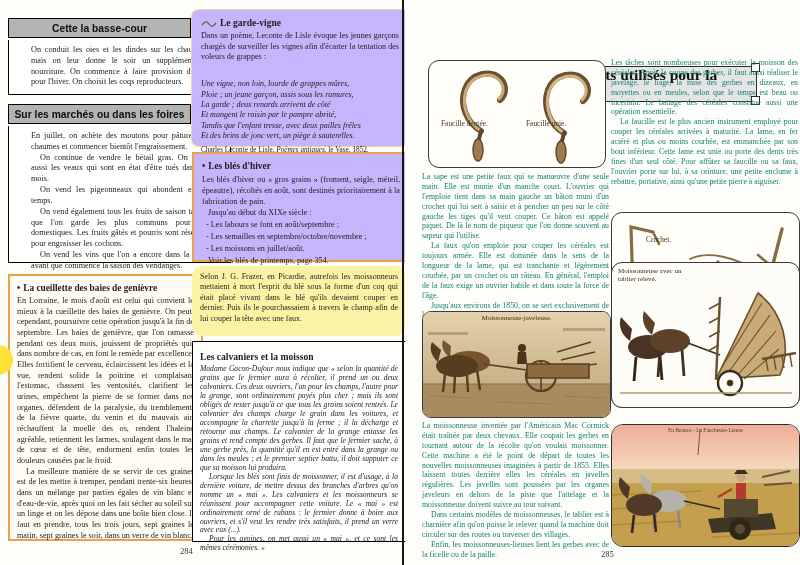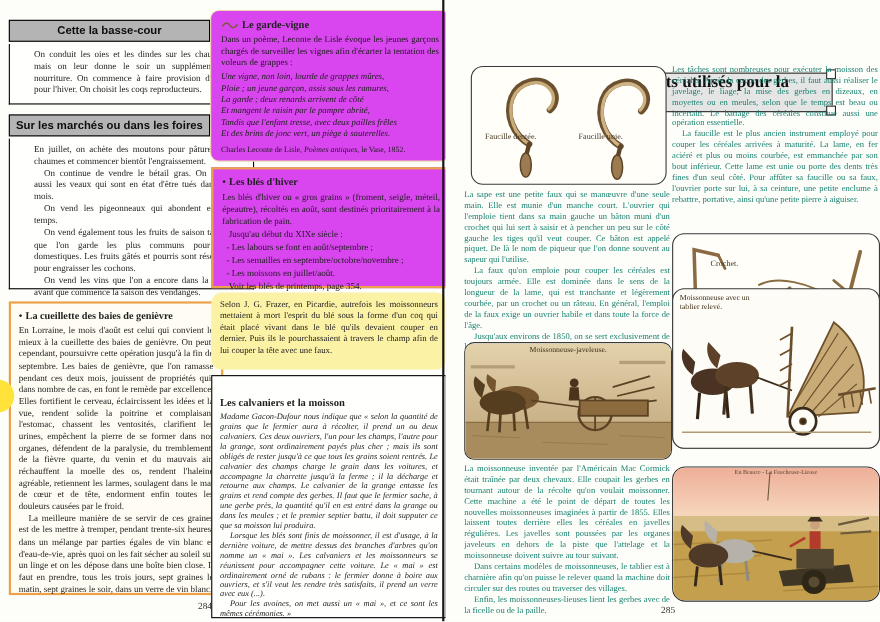--- a/index.html
+++ b/index.html
@@ -22,29 +22,29 @@
      font-family:"Liberation Sans",sans-serif;font-weight:bold;font-size:10.3px;
      padding:4px 2px 3px;color:#0d0d0d;}
   .white-box{background:#fffffd;border:1.3px solid #000;border-top:none;
      padding:5px 22px;font-size:8.2px;line-height:1.32;}
   .orange-box{background:#fffdf3;border:2px solid #eca24b;padding:6px 7px;font-size:8.2px;line-height:1.3;}
   .sec-title{font-weight:bold;font-size:9.3px;margin-bottom:2px;}
   .bullet{margin-right:3px;}
 
   
   .lcolM{position:absolute;left:192px;width:198px;}
-  .peach{background:#d946ef;}
+  .peach{background:#c4b5fd;}
   .garde-box{border-radius:7px;padding:7px 9px;font-size:8.1px;line-height:1.28;box-shadow:0 0 0 1px #ecd4ae;}
   .garde-title{font-weight:bold;font-size:9.5px;margin-bottom:2px;}
-  .poem{font-style:italic;font-size:8px;line-height:1.3;margin-top:3px;}
+  .poem{font-style:italic;font-size:8px;line-height:1.3;margin-top:17px;}
   .attrib{font-size:7.2px;text-align:left;margin-top:4px;}
   .attrib i{font-style:italic;}
   .bles-box{border:2px solid #eca24b;padding:6px 8px;font-size:8.2px;line-height:1.45;}
   .yellow-note{background:#fcf2a6;border-radius:10px;padding:6px 8px;font-size:8px;line-height:1.3;}
-  .calv-box{background:#fffffd;border:1.6px solid #000;padding:19px 7px;font-size:7.6px;line-height:1.18;}
+  .calv-box{background:#fffffd;border:1.6px solid #000;padding:9px 7px;font-size:7.6px;line-height:1.18;}
   .calv-title{font-weight:bold;font-size:9.6px;font-style:normal;margin-bottom:3px;}
   .calv-box p{font-style:italic;}
   .pagenum{position:absolute;font-size:8.5px;color:#333;}
 
   
   .title-frame{position:absolute;left:48px;top:18px;width:302px;height:34px;border:1.4px solid #2b2b2b;
      display:flex;align-items:center;justify-content:center;background:#e5e5e5;margin-top:48px;}
   .title-frame:before,.title-frame:after{content:"";position:absolute;width:7px;height:7px;border:1.2px solid #2b2b2b;background:#fdfdfa;}
   .title-frame:before{left:-4px;top:-4px;}
   .title-frame:after{right:-4px;bottom:-4px;}

